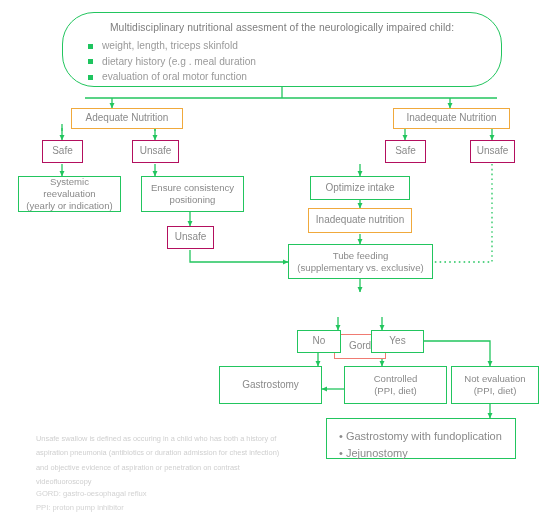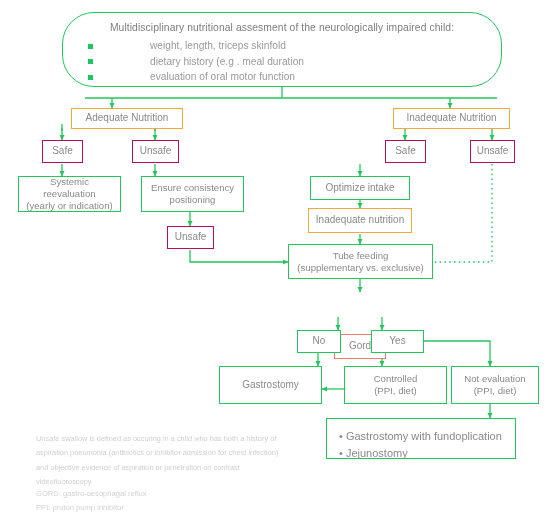--- a/index.html
+++ b/index.html
@@ -51,21 +51,20 @@
     font-size: 10.3px;
     margin-bottom: 5px;
     letter-spacing: .1px;
   }
   .bullet-row {
     display: flex;
     align-items: center;
     margin: 3px 0 3px 12px;
     color: #9a9a9a;
     font-size: 10.2px;
-    gap: 48px;
   }
   .bullet-sq {
     width: 5px; height: 5px;
     background: #1ec45f;
     margin-right: 9px;
     flex: 0 0 auto;
   }
 
   .lbl-sm { font-size: 10px; }
   .lbl-xs { font-size: 9.6px; }
@@ -254,21 +253,21 @@
 (PPI, diet)</span>
   </div>
 
   <div class="node green list-box" style="left:326px;top:418px;width:190px;height:41px;">
     <div>• Gastrostomy with fundoplication</div>
     <div>• Jejunostomy</div>
   </div>
 
   <div id="footnote-block">
     <div>Unsafe swallow is defined as occuring in a child who has both a history of</div>
-    <div>aspiration pneumonia (antibiotics or inhibitor admission for chest infection)</div>
+    <div>aspiration pneumonia (antibiotics or duration admission for chest infection)</div>
     <div>and objective evidence of aspiration or penetration on contrast</div>
     <div>videofluoroscopy</div>
   </div>
 
   <div id="legend-block">
     <div>GORD: gastro-oesophagal reflux</div>
     <div>PPI: proton pump inhibitor</div>
   </div>
 
 </div>

